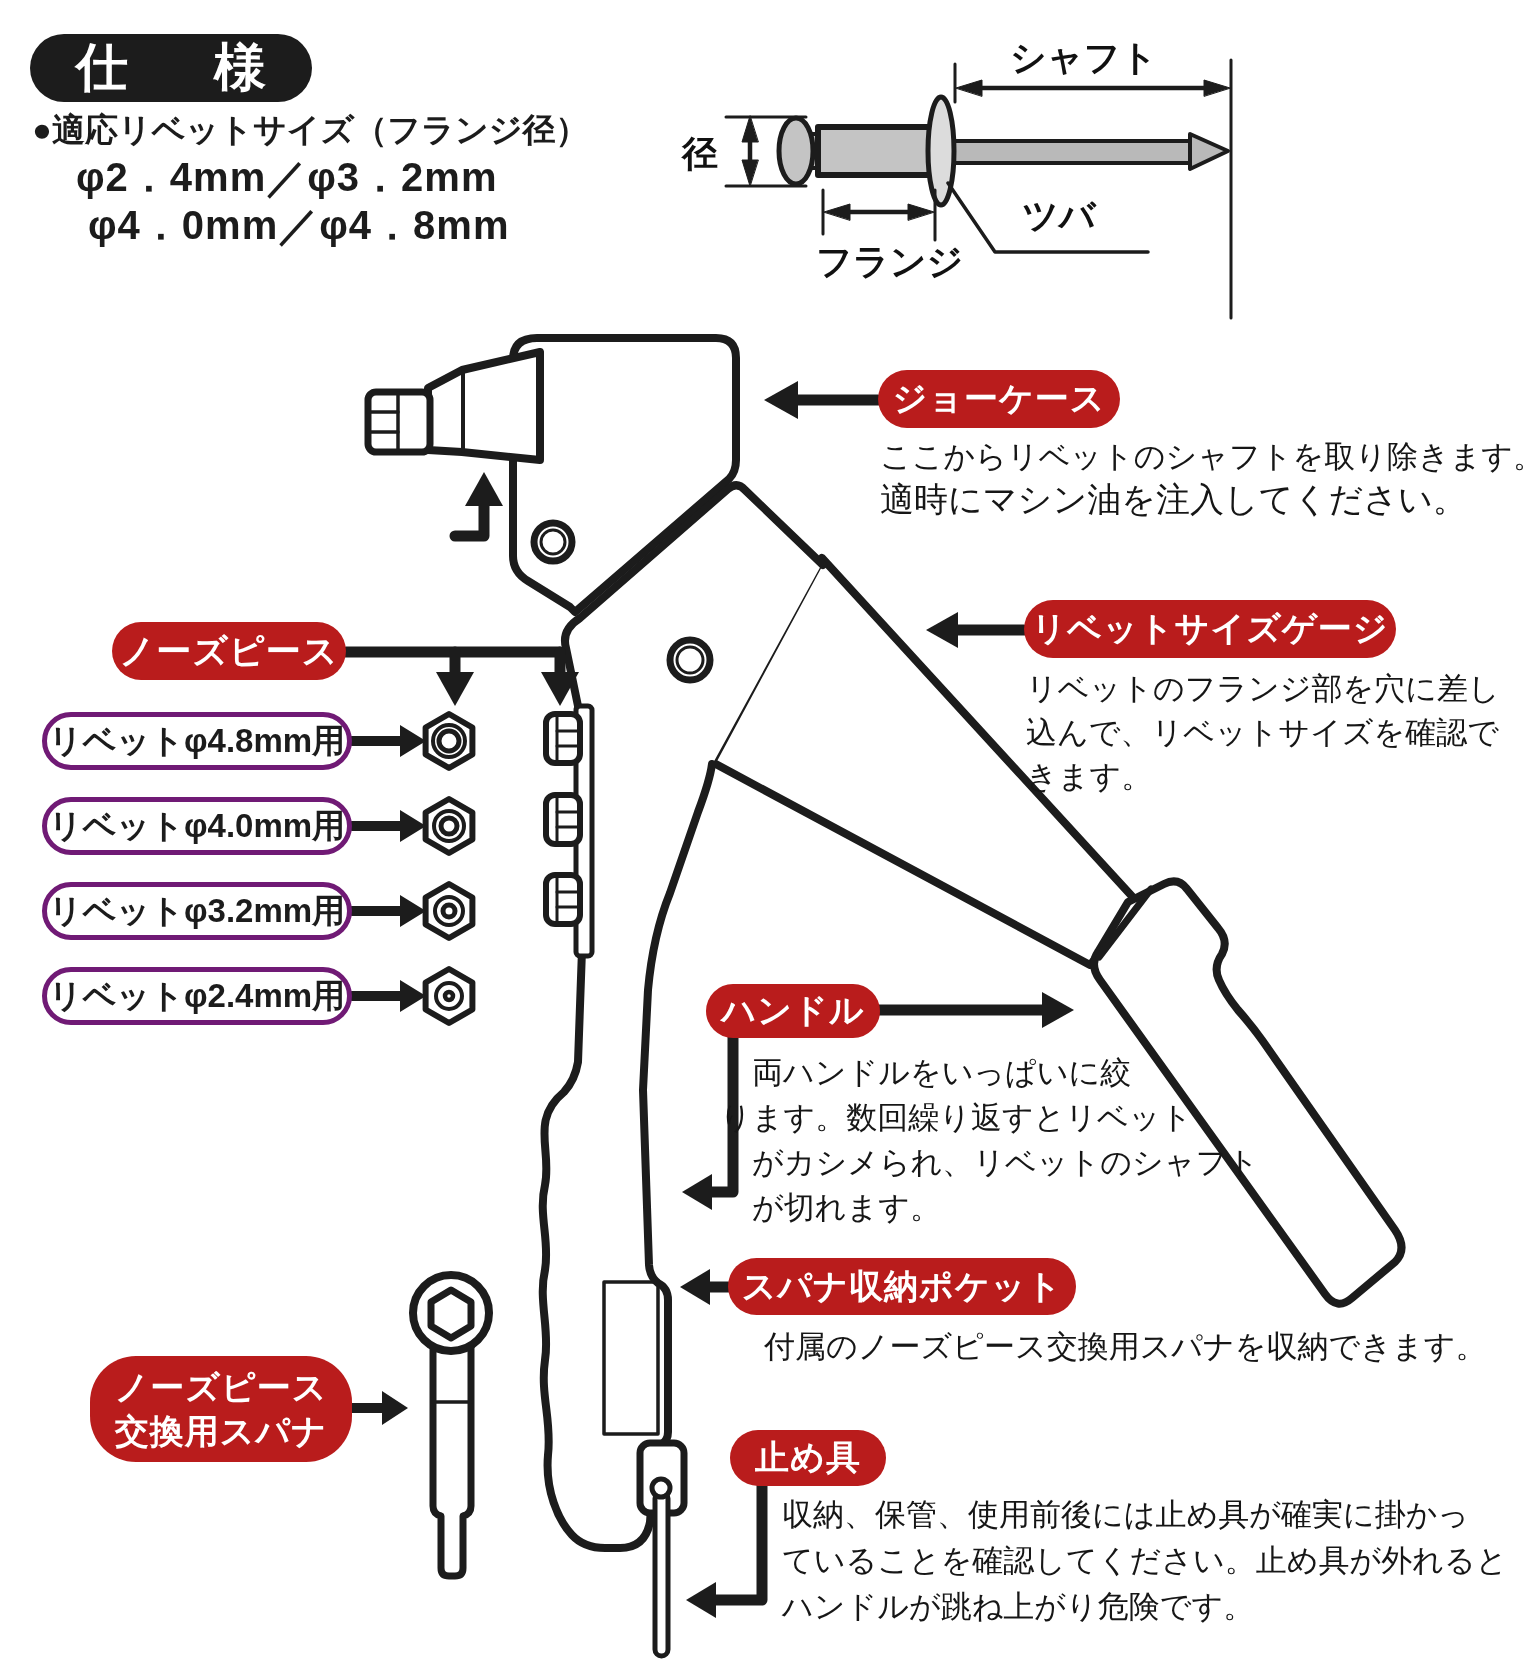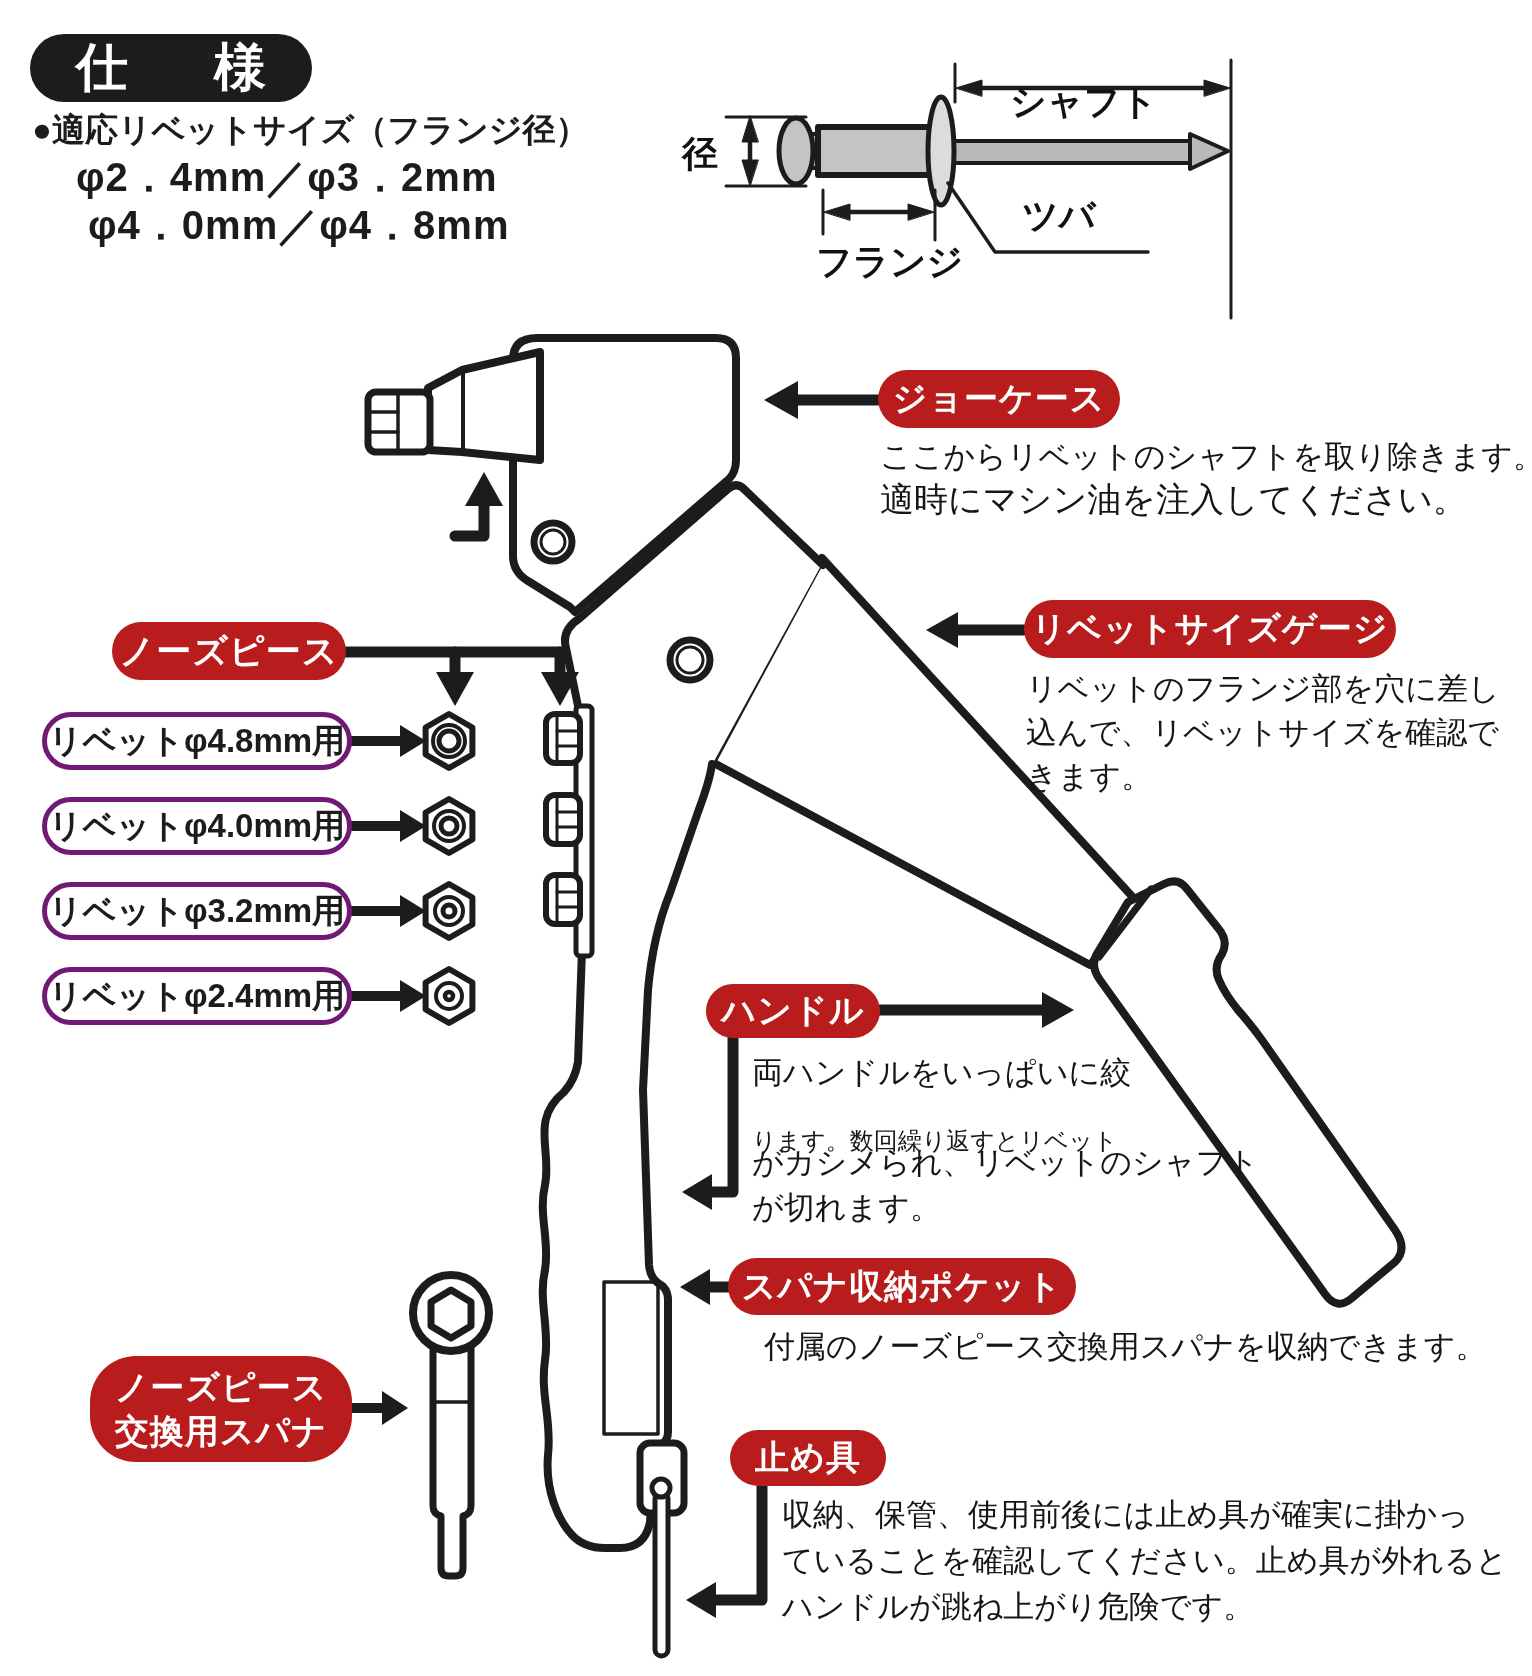--- a/index.html
+++ b/index.html
@@ -211,21 +211,21 @@
   </svg>
 
   <div class="hdr">
     <span>仕</span>
     <span>様</span>
   </div>
   <div class="spec-bullet">●適応リベットサイズ（フランジ径）</div>
   <div class="spec-size" style="left:76px;top:150px;">φ2．4mm／φ3．2mm</div>
   <div class="spec-size" style="left:76px;top:198px;margin-left:12px;">φ4．0mm／φ4．8mm</div>
 
-  <div class="dlabel" style="left:1010px;top:34px;font-size:36px;margin-top:44px;">シャフト</div>
+  <div class="dlabel" style="left:1010px;top:34px;font-size:36px;">シャフト</div>
   <div class="dlabel" style="left:682px;top:130px;font-size:36px;">径</div>
   <div class="dlabel" style="left:1022px;top:192px;font-size:36px;">ツバ</div>
   <div class="dlabel" style="left:816px;top:238px;font-size:36px;">フランジ</div>
 
   <div class="pill-black" style="left:878px;top:370px;width:242px;height:58px;font-size:34px;">ジョーケース</div>
   <div class="desc" style="left:880px;top:436px;font-size:31px;">ここからリベットのシャフトを取り除きます。</div>
   <div class="desc" style="left:880px;top:477px;font-size:34px;">適時にマシン油を注入してください。</div>
 
 
   <div class="pill-black" style="left:112px;top:622px;width:234px;height:58px;font-size:35px;">ノーズピース</div>
@@ -235,21 +235,21 @@
   <div class="pill-white" style="left:42px;top:882px;width:310px;height:58px;font-size:33px;">リベットφ3.2mm用</div>
   <div class="pill-white" style="left:42px;top:967px;width:310px;height:58px;font-size:33px;">リベットφ2.4mm用</div>
 
   <div class="pill-black" style="left:1024px;top:600px;width:372px;height:58px;font-size:34px;">リベットサイズゲージ</div>
   <div class="desc" style="left:1026px;top:668px;font-size:31px;">リベットのフランジ部を穴に差し</div>
   <div class="desc" style="left:1026px;top:712px;font-size:31px;">込んで、リベットサイズを確認で</div>
   <div class="desc" style="left:1026px;top:756px;font-size:31px;">きます。</div>
 
   <div class="pill-black" style="left:706px;top:984px;width:174px;height:54px;font-size:34px;">ハンドル</div>
   <div class="desc" style="left:752px;top:1052px;font-size:31px;">両ハンドルをいっぱいに絞</div>
-  <div class="desc" style="left:752px;top:1097px;font-size:24px;margin-top:28px;">ります。数回繰り返すとリベット</div>
+  <div class="desc" style="left:720px;top:1097px;font-size:31px;">ります。数回繰り返すとリベット</div>
   <div class="desc" style="left:752px;top:1142px;font-size:31px;">がカシメられ、リベットのシャフト</div>
   <div class="desc" style="left:752px;top:1187px;font-size:31px;">が切れます。</div>
 
   <div class="pill-black" style="left:728px;top:1258px;width:348px;height:57px;font-size:34px;">スパナ収納ポケット</div>
   <div class="desc" style="left:764px;top:1326px;font-size:31px;">付属のノーズピース交換用スパナを収納できます。</div>
 
   <div class="pill-black" style="left:90px;top:1356px;width:262px;height:106px;border-radius:46px;font-size:34px;flex-direction:column;line-height:44px;">
     <span>ノーズピース</span>
     <span>交換用スパナ</span>
   </div>

